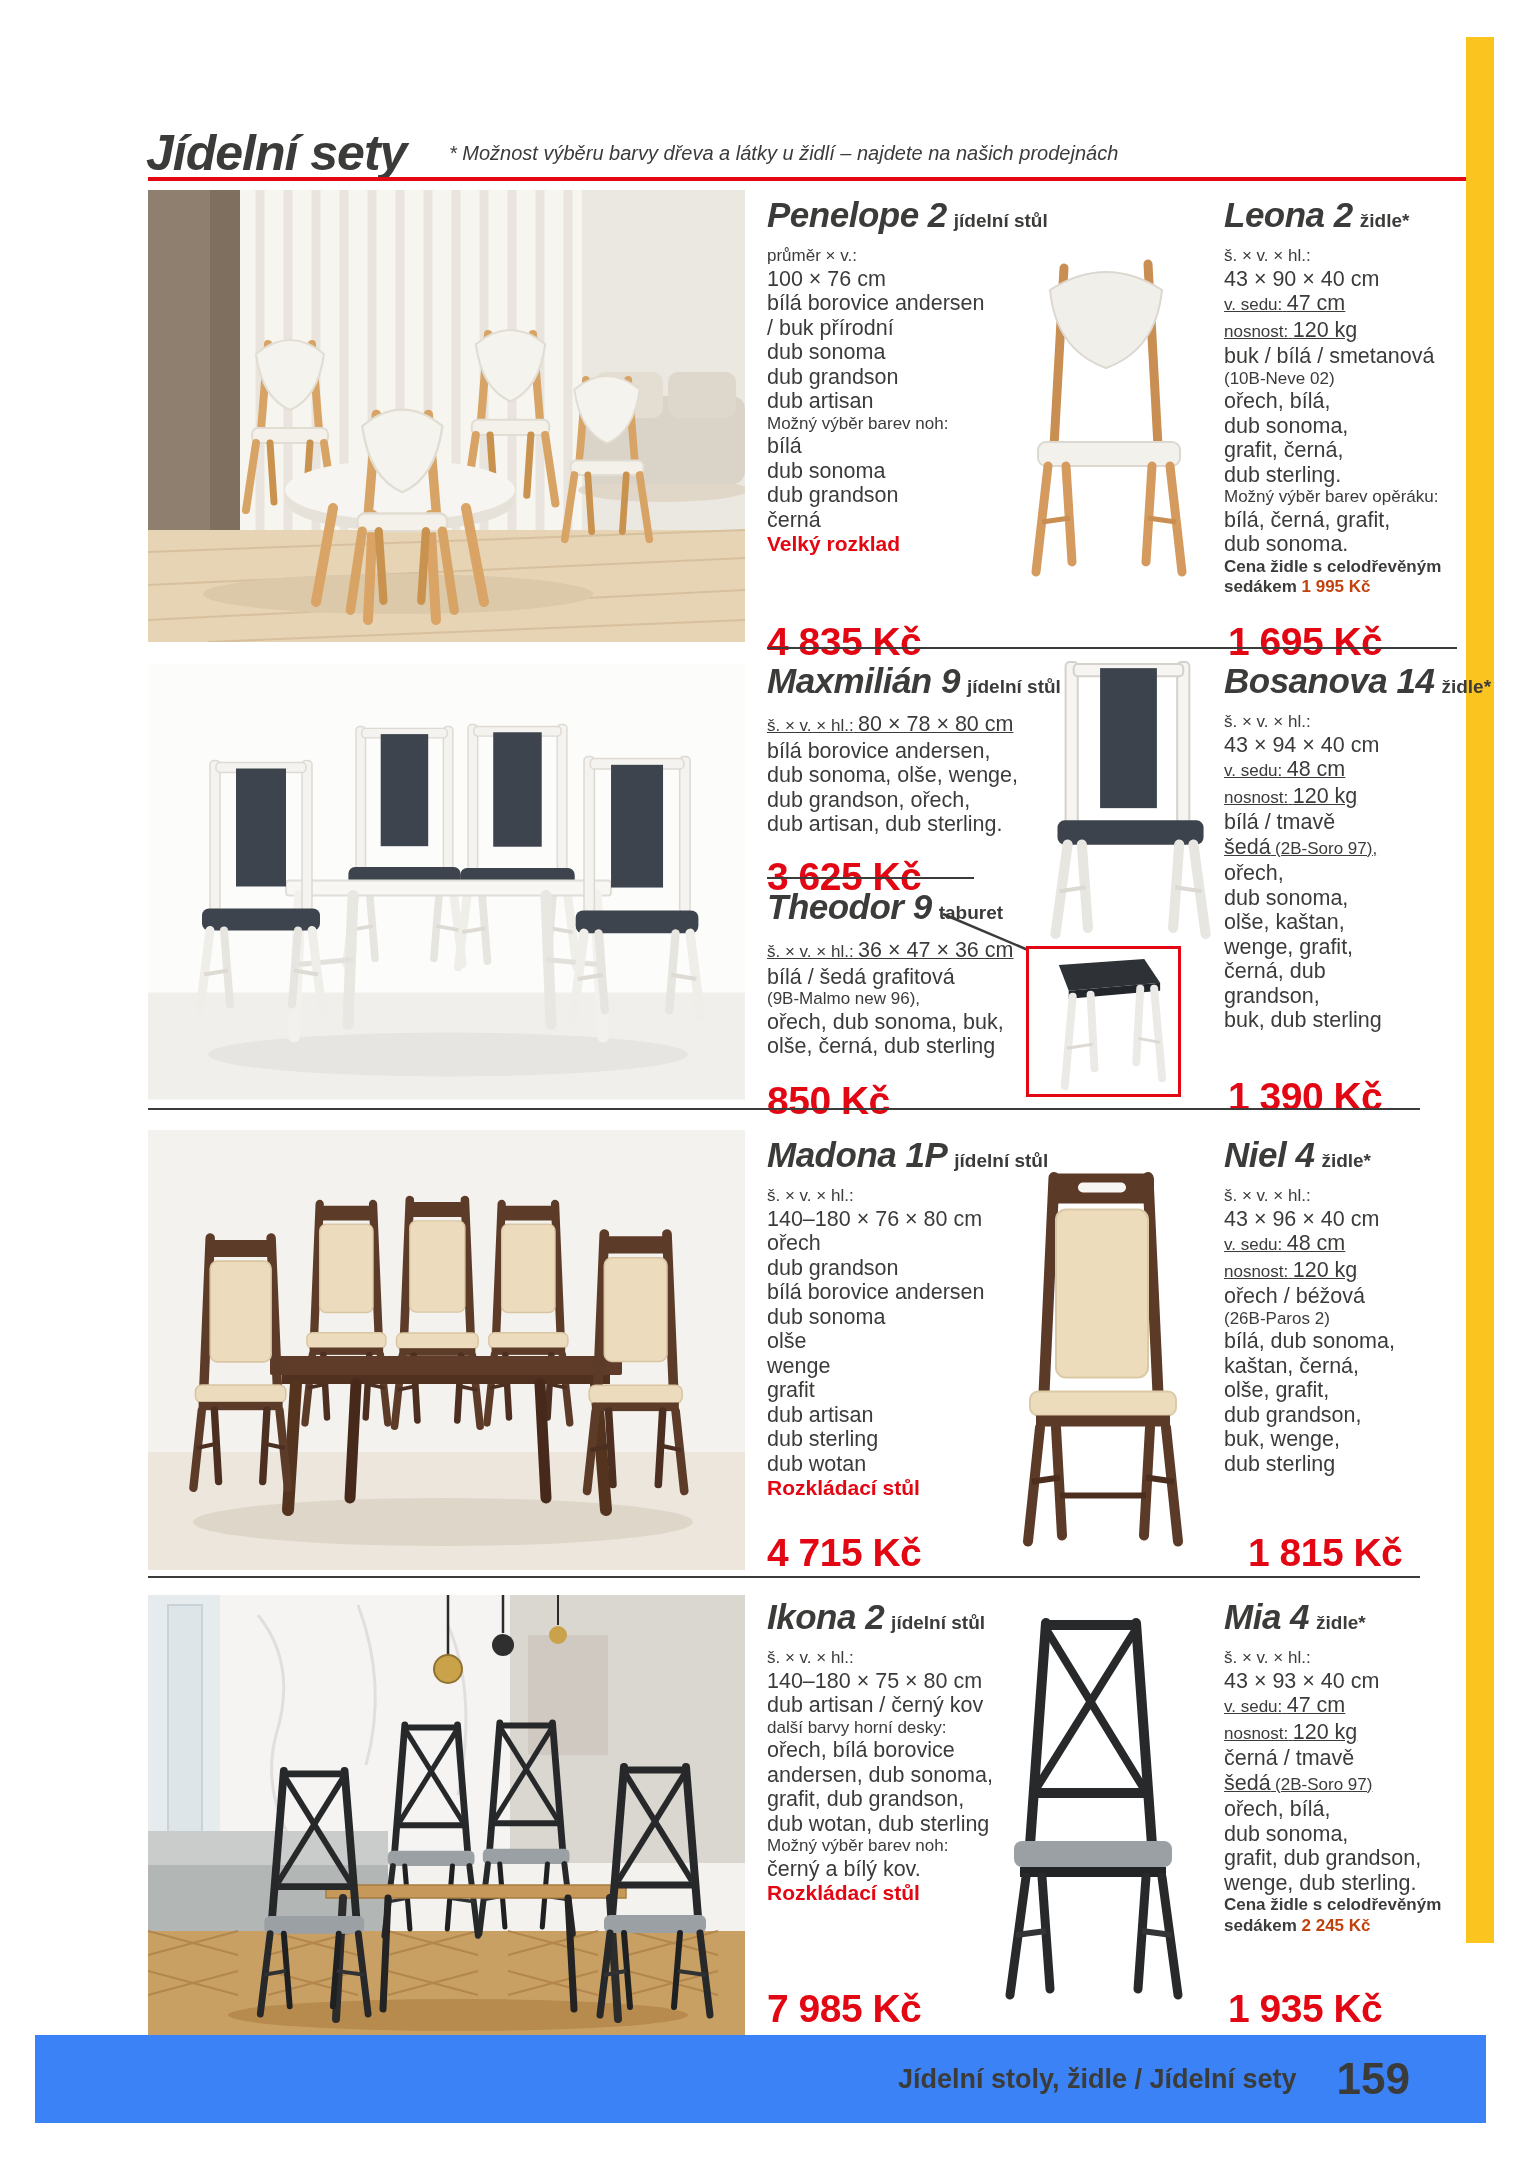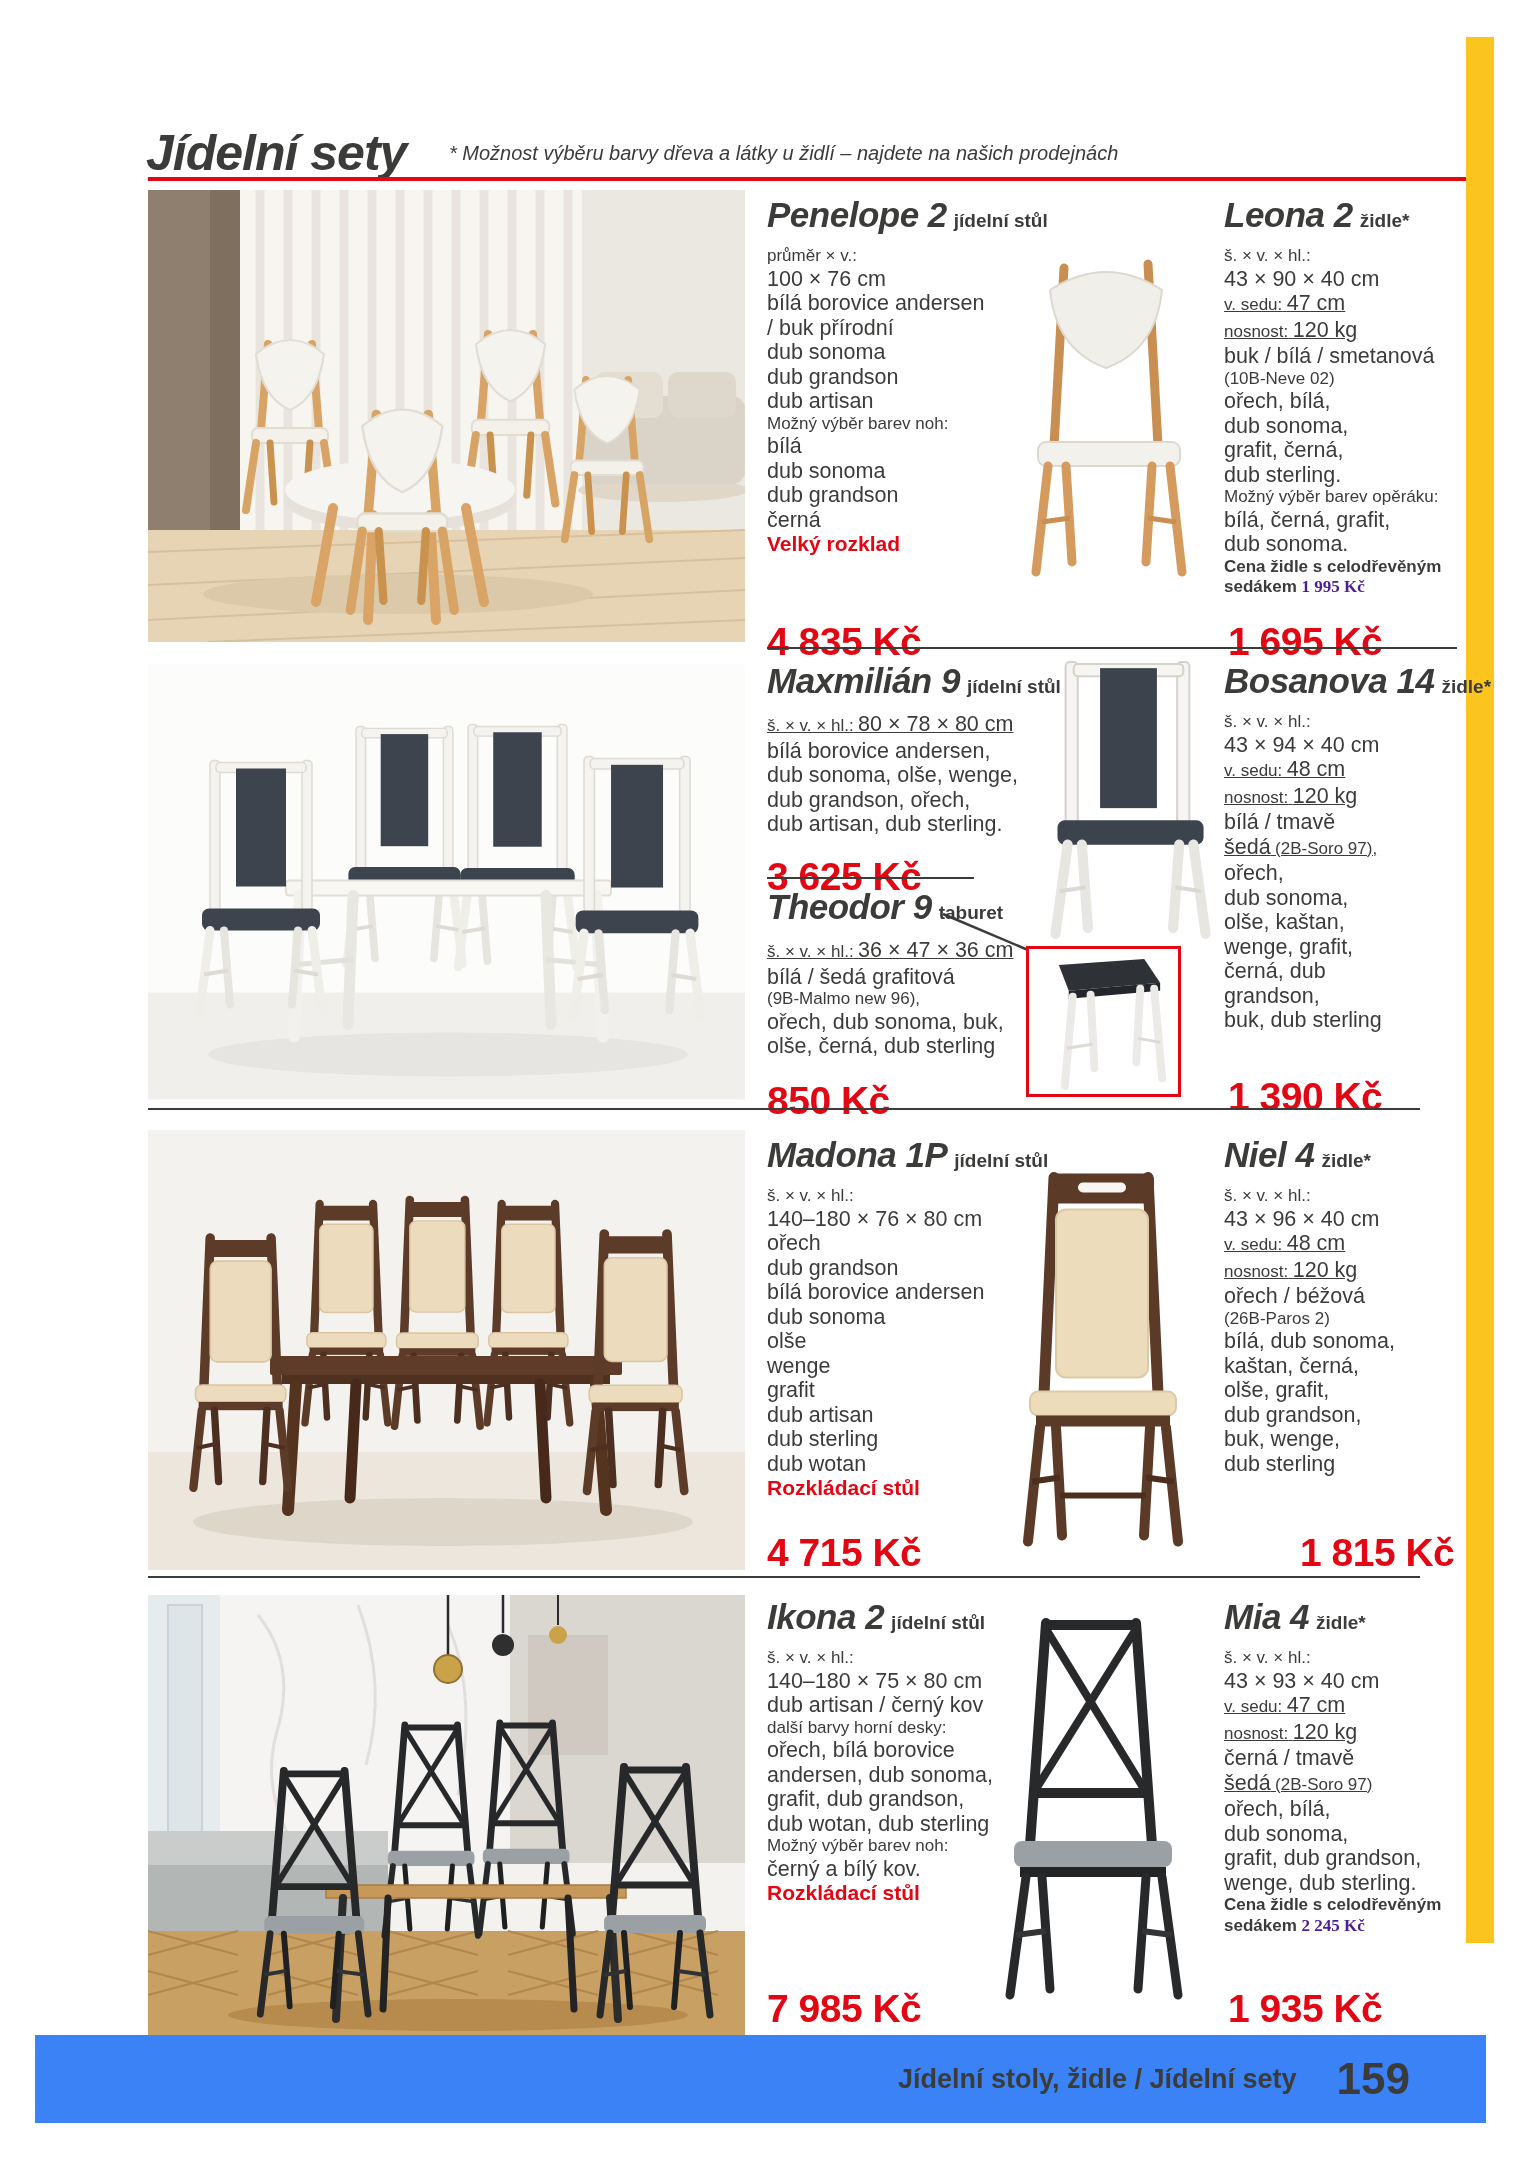--- a/index.html
+++ b/index.html
@@ -15,21 +15,21 @@
   .ptitle{font-size:35px;line-height:38px;font-weight:bold;font-style:italic;letter-spacing:-0.5px;margin-bottom:6px;white-space:nowrap;}
   .pkind{font-size:19px;font-weight:bold;font-style:normal;letter-spacing:0;margin-left:7px;}
   .lg{font-size:21.5px;line-height:24.5px;white-space:nowrap;}
   .sm-line{font-size:17px;line-height:20.5px;white-space:nowrap;}
   .mix{line-height:24.5px;white-space:nowrap;text-decoration:underline;}
   .mix .lab{font-size:17px;}
   .mix .val{font-size:21.5px;}
   .feature{font-size:21px;line-height:24.5px;font-weight:bold;color:#e30613;white-space:nowrap;}
   .mt{}
   .price{position:absolute;font-size:39px;font-weight:bold;color:#e30613;letter-spacing:-0.5px;white-space:nowrap;margin-top:26px;}
-  .red{color:#4c1d95;font-family:Liberation Serif, serif;}
+  .red{color:#c2410c;}
   .photo{position:absolute;display:block;}
   .redbox{position:absolute;border:3px solid #e30613;background:#ffffff;box-sizing:border-box;}
   .footer-bar{position:absolute;background:#3b82f6;display:flex;align-items:center;justify-content:flex-end;padding-right:76px;box-sizing:border-box;gap:40px;}
   .crumb{font-size:27px;font-weight:bold;color:#3b3b3a;}
   .pageno{font-size:44px;font-weight:bold;color:#3b3b3a;}
 </style>
 </head>
 <body>
 
 <div class="page">
@@ -353,21 +353,21 @@
     <div class="mix"><span class="lab">nosnost:</span> <span class="val">120 kg</span></div>
     <div class="lg">ořech / béžová</div>
     <div class="sm-line">(26B-Paros 2)</div>
     <div class="lg">bílá, dub sonoma,</div>
     <div class="lg">kaštan, černá,</div>
     <div class="lg">olše, grafit,</div>
     <div class="lg">dub grandson,</div>
     <div class="lg">buk, wenge,</div>
     <div class="lg">dub sterling</div>
   </div>
-  <div class="price" style="left:1300px;top:1505px;">1 815 Kč</div>
+  <div class="price" style="left:1248px;top:1505px;">1 815 Kč</div>
 
   <div class="hr" style="left:148px;top:1576px;width:1272px;"></div>
 
   <svg class="photo" style="left:148px;top:1595px;" width="597" height="440" viewBox="0 0 597 440">
     <defs>
         <g id="mch">
       <path d="M8 0 L-4 150" stroke="#27282a" stroke-width="8" stroke-linecap="round"></path>
       <path d="M70 0 L82 150" stroke="#27282a" stroke-width="8" stroke-linecap="round"></path>
       <path d="M8 3 L70 3" stroke="#27282a" stroke-width="7"></path>
       <path d="M0 118 L78 118" stroke="#27282a" stroke-width="7"></path>

